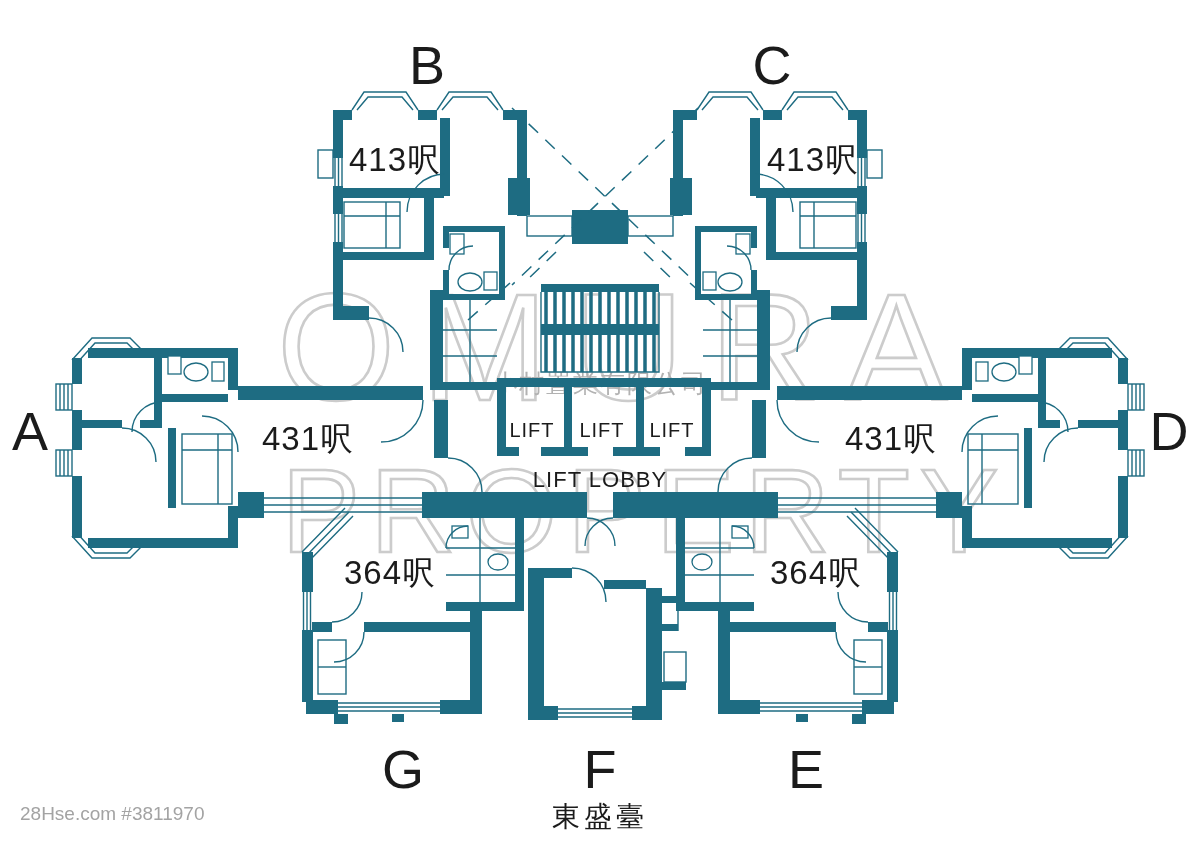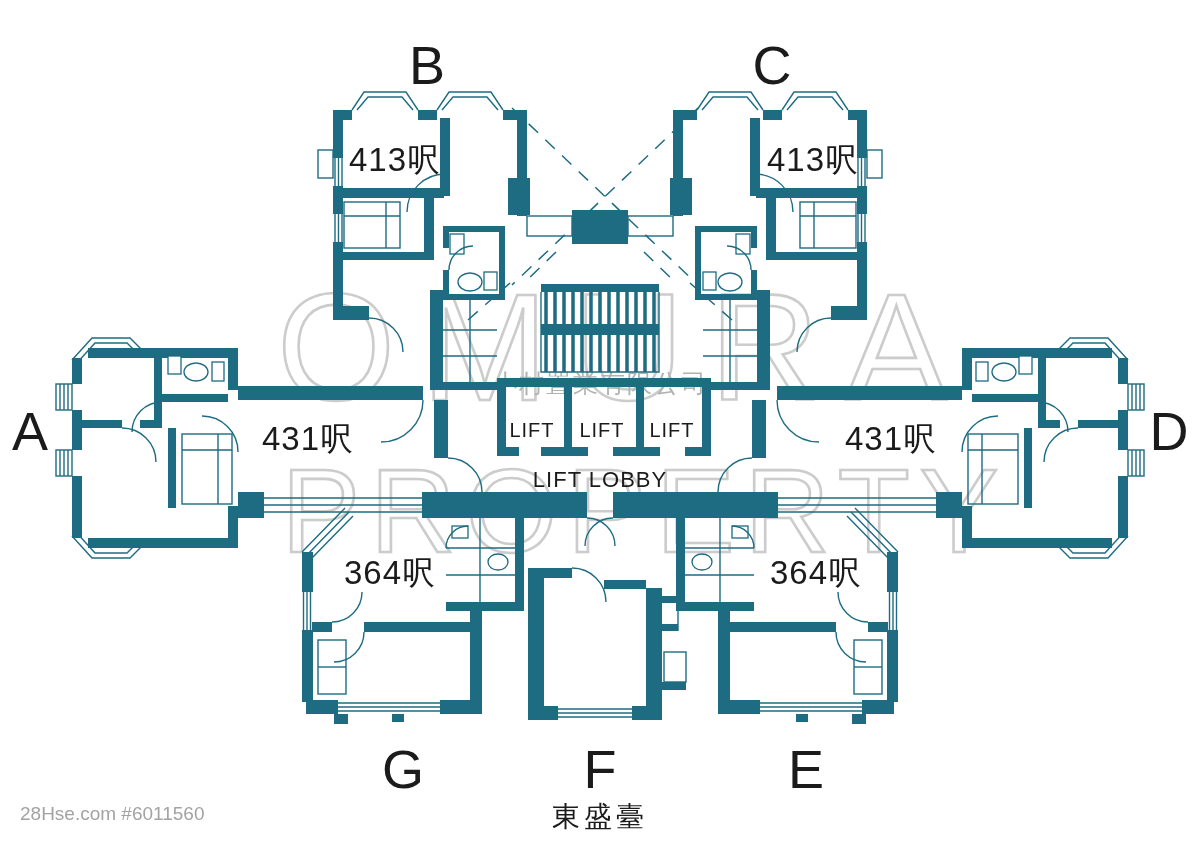--- a/index.html
+++ b/index.html
@@ -192,14 +192,14 @@
   <div class="label area" style="left:891px;top:417px;">431呎</div>
   <div class="label area" style="left:816px;top:551px;">364呎</div>
   <div class="label area" style="left:390px;top:551px;">364呎</div>
 
   <div class="label lift" style="left:532px;top:419px;">LIFT</div>
   <div class="label lift" style="left:602px;top:419px;">LIFT</div>
   <div class="label lift" style="left:672px;top:419px;">LIFT</div>
   <div class="label lobby" style="left:600px;top:467px;">LIFT LOBBY</div>
 
   <div class="label building" style="left:600px;top:798px;">東盛臺</div>
-  <div class="label footer">28Hse.com #6011560</div>
+  <div class="label footer">28Hse.com #3811970</div>
 </div>
 
 </body></html>

